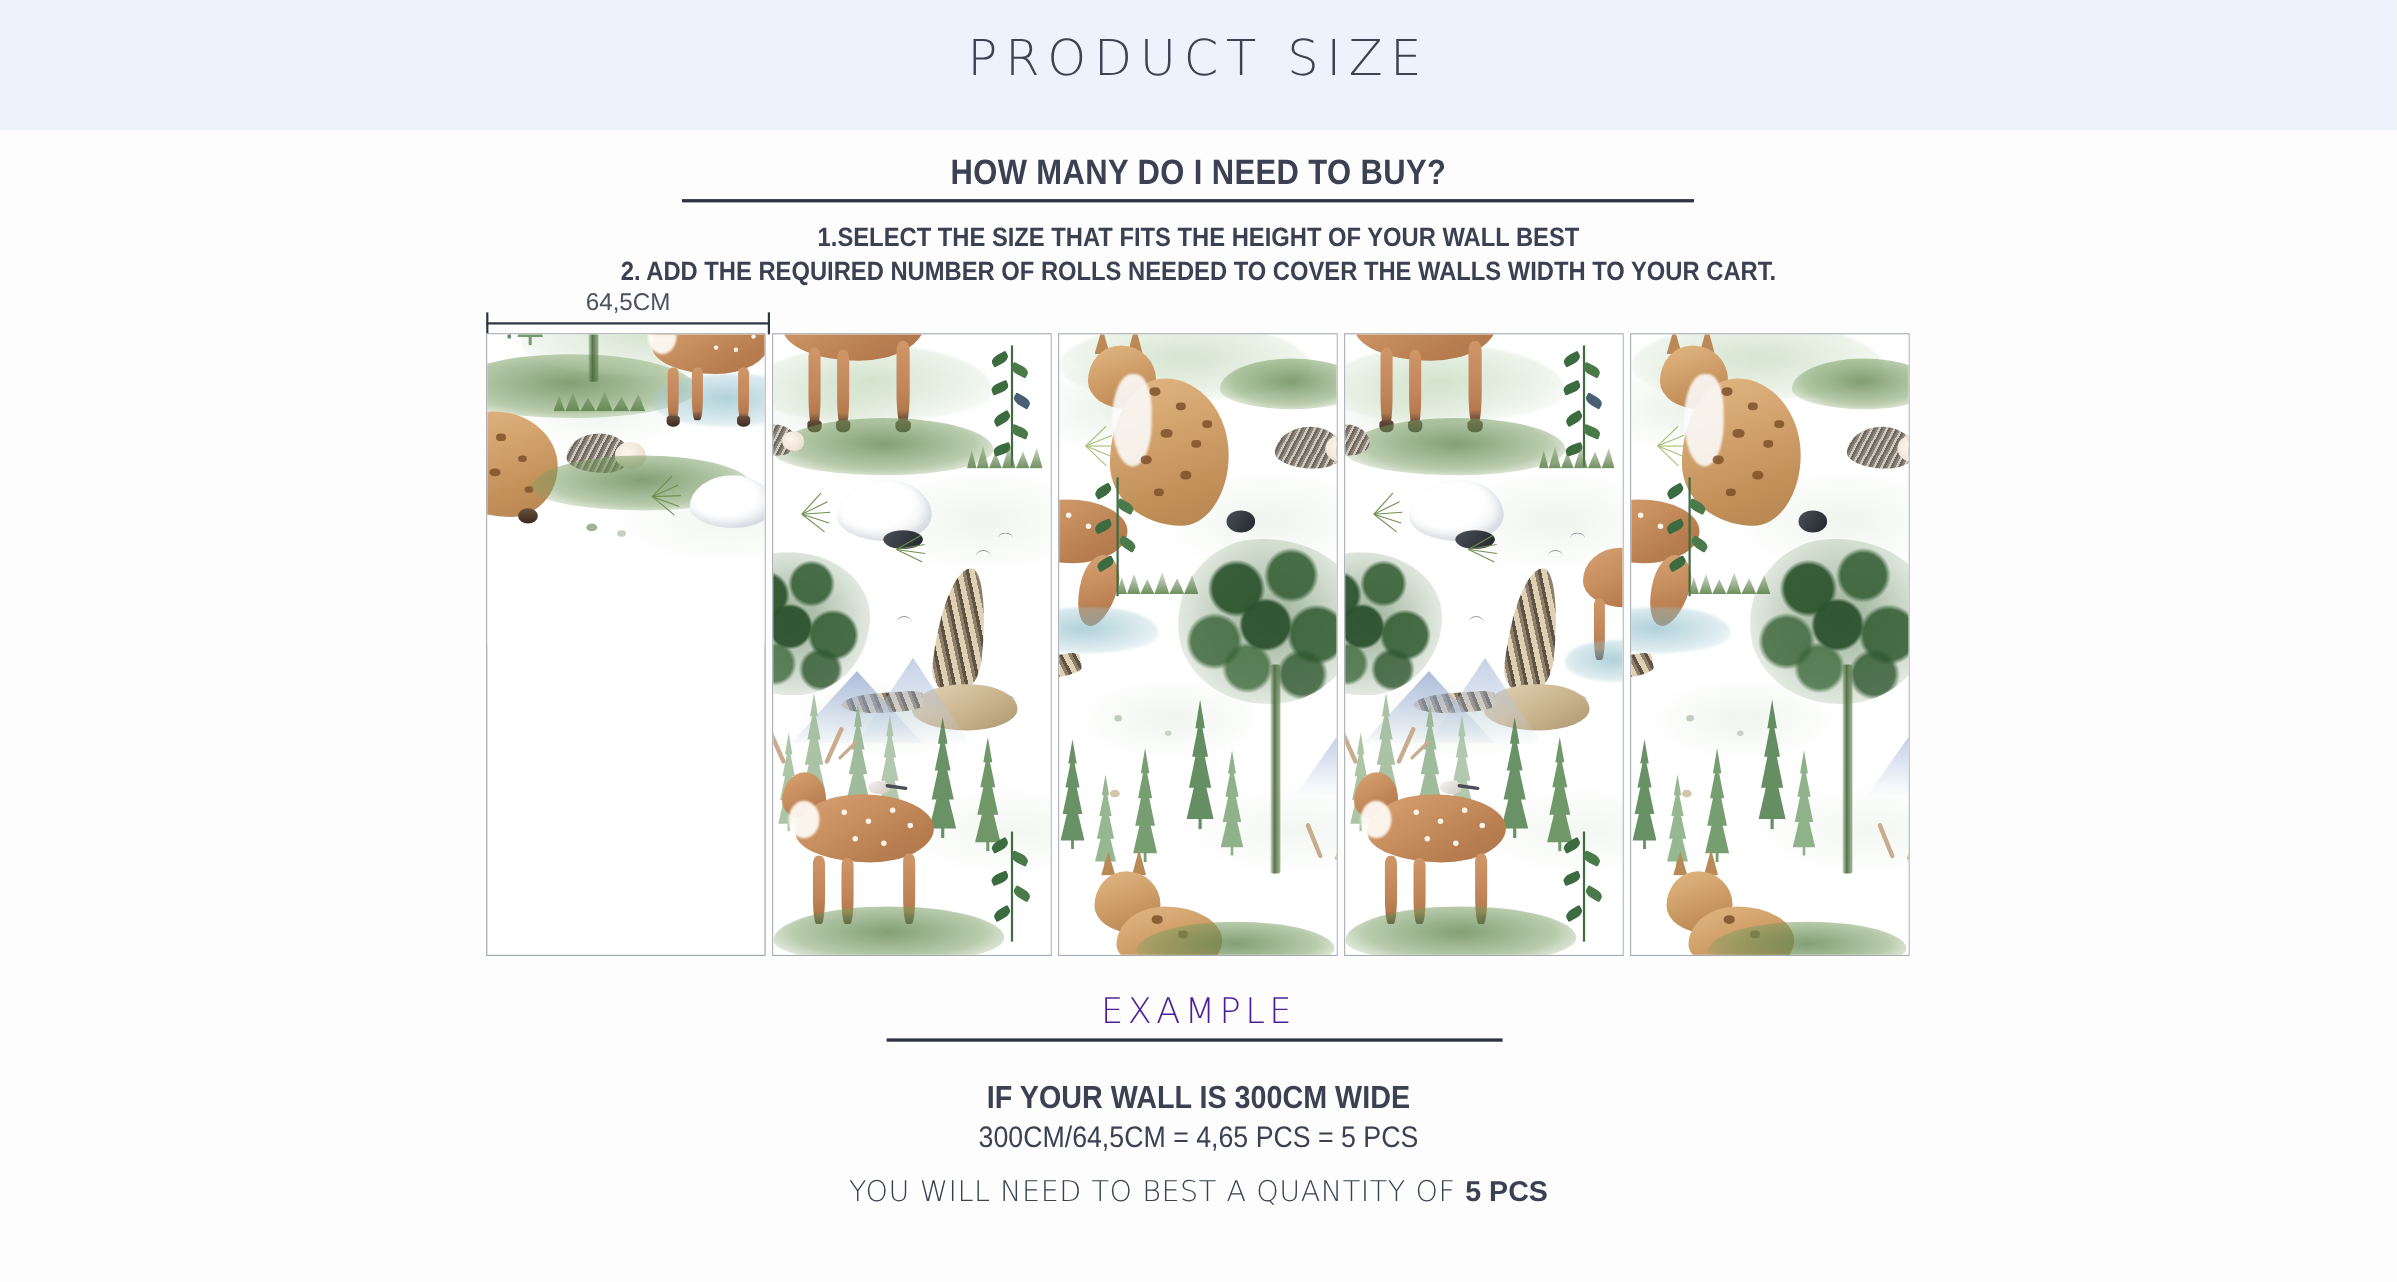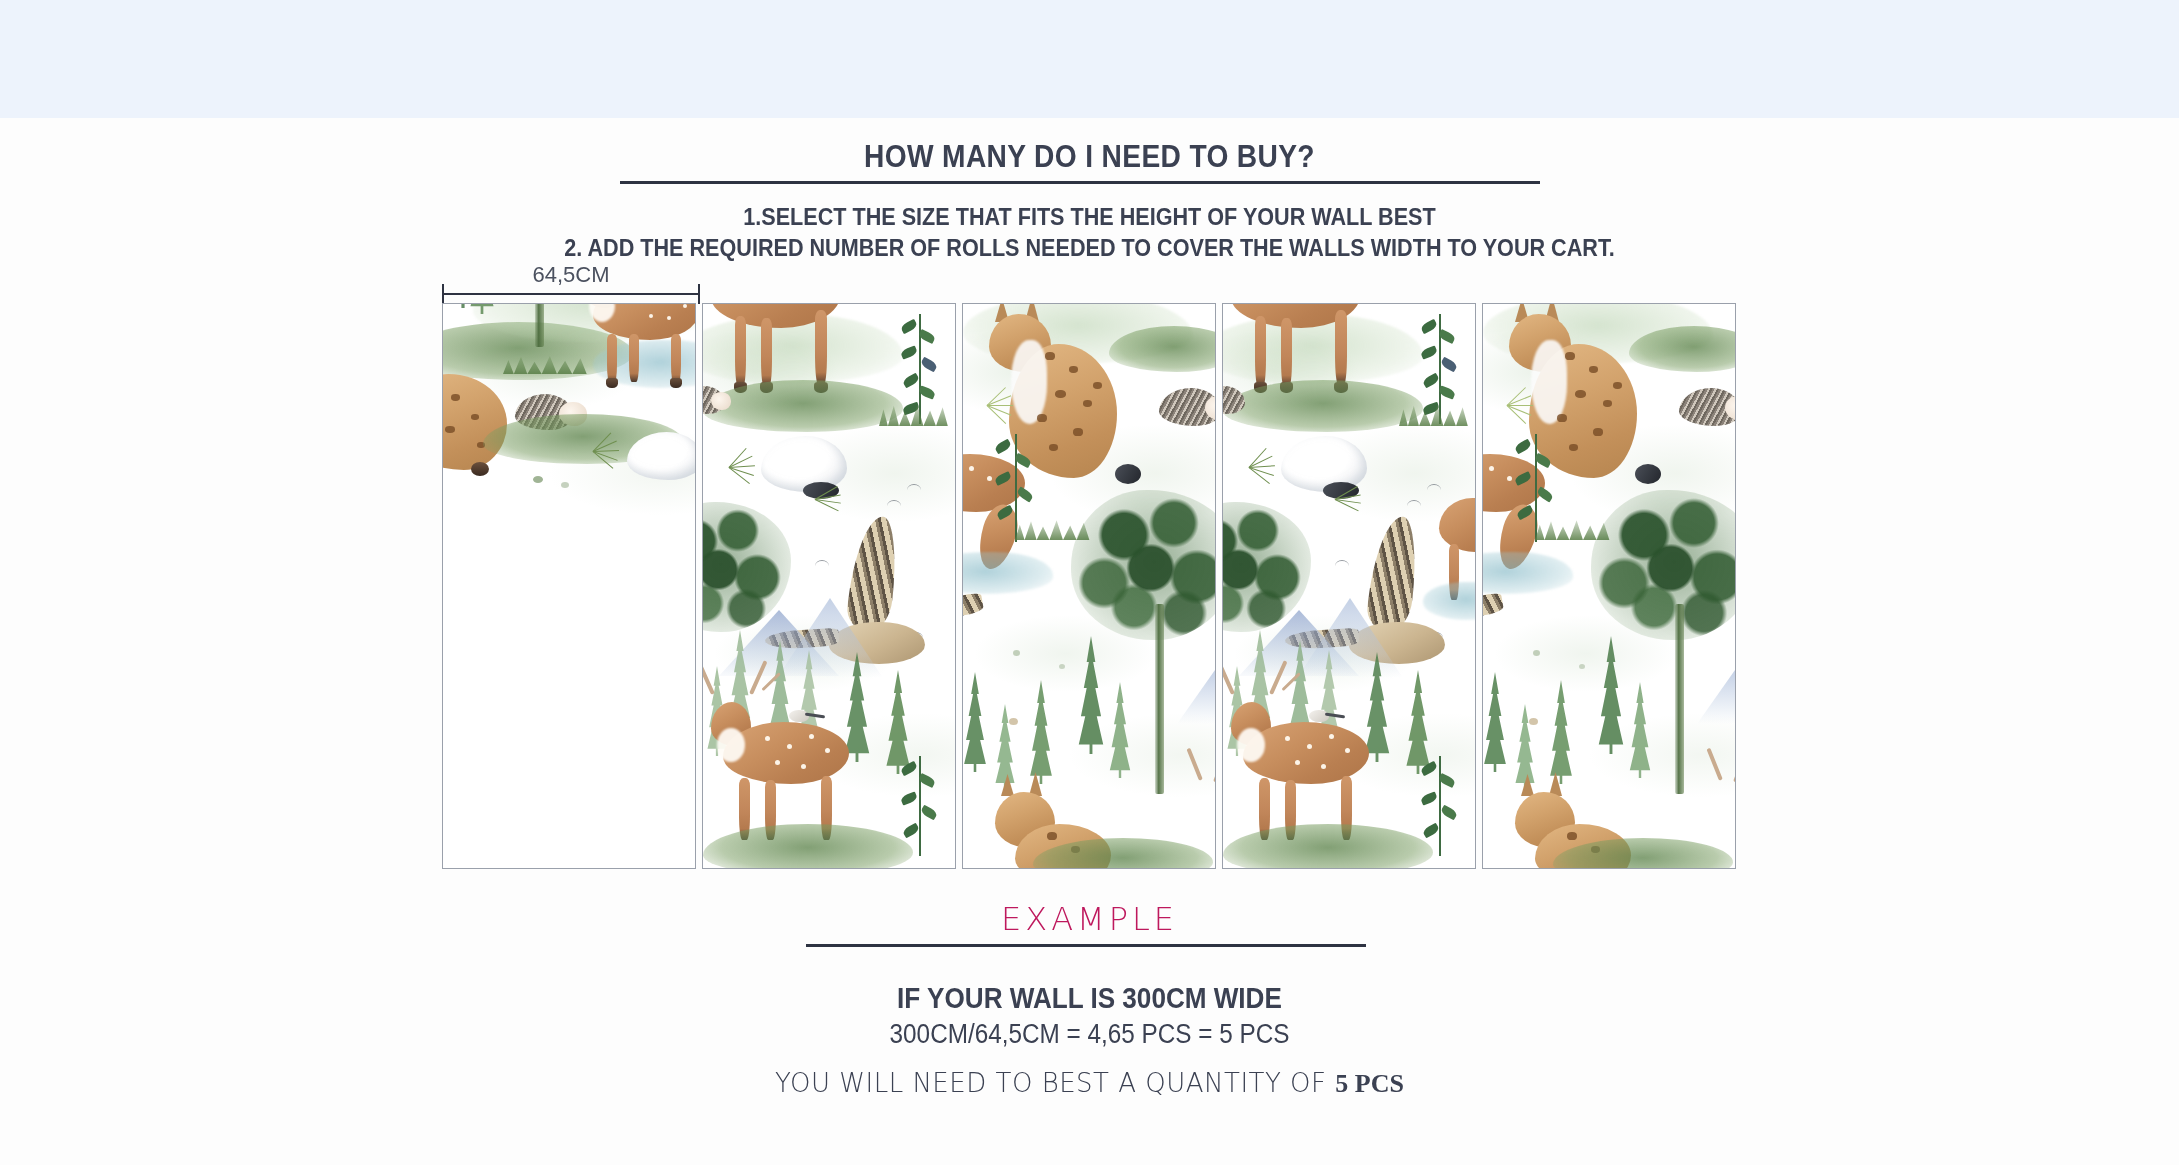--- a/index.html
+++ b/index.html
@@ -336,21 +336,21 @@
   
   .example-title {
     position: absolute;
     left: 0; top: 900px;
     width: 2179px;
     text-align: center;
     font-family: "DejaVu Sans", sans-serif;
     font-weight: 200;
     font-size: 32px;
     letter-spacing: 4px;
-    color: #be185d;
+    color: #4c1d95;
   }
   .rule-example {
     position: absolute;
     left: 806px; top: 944px;
     width: 560px;
     height: 3px;
     background: #2e3342;
   }
   .example-line {
     position: absolute;
@@ -373,31 +373,32 @@
   }
   .example-line.order {
     top: 1068px;
     font-family: "DejaVu Sans", sans-serif;
     font-weight: 300;
     font-size: 26px;
     letter-spacing: 0.5px;
     transform: none;
   }
   .example-line.order b {
-    font-family: Liberation Serif, serif;
+    font-family: Liberation Sans, sans-serif;
     font-weight: 700;
     letter-spacing: 0;
   }
 </style>
 </head>
 <body>
 
 <div class="page">
 
   <div class="header-band"></div>
+  <div class="header-title">PRODUCT SIZE</div>
 
   <div class="intro-heading">HOW MANY DO I NEED TO BUY?</div>
   <div class="rule-top"></div>
   <div class="intro-line l1">1.SELECT THE SIZE THAT FITS THE HEIGHT OF YOUR WALL BEST</div>
   <div class="intro-line l2">2. ADD THE REQUIRED NUMBER OF ROLLS NEEDED TO COVER THE WALLS WIDTH TO YOUR CART.</div>
 
   <div class="dim-wrap">
     <div class="dim-label">64,5CM</div>
     <div class="dim-bar"></div>
     <div class="dim-tick left"></div>

